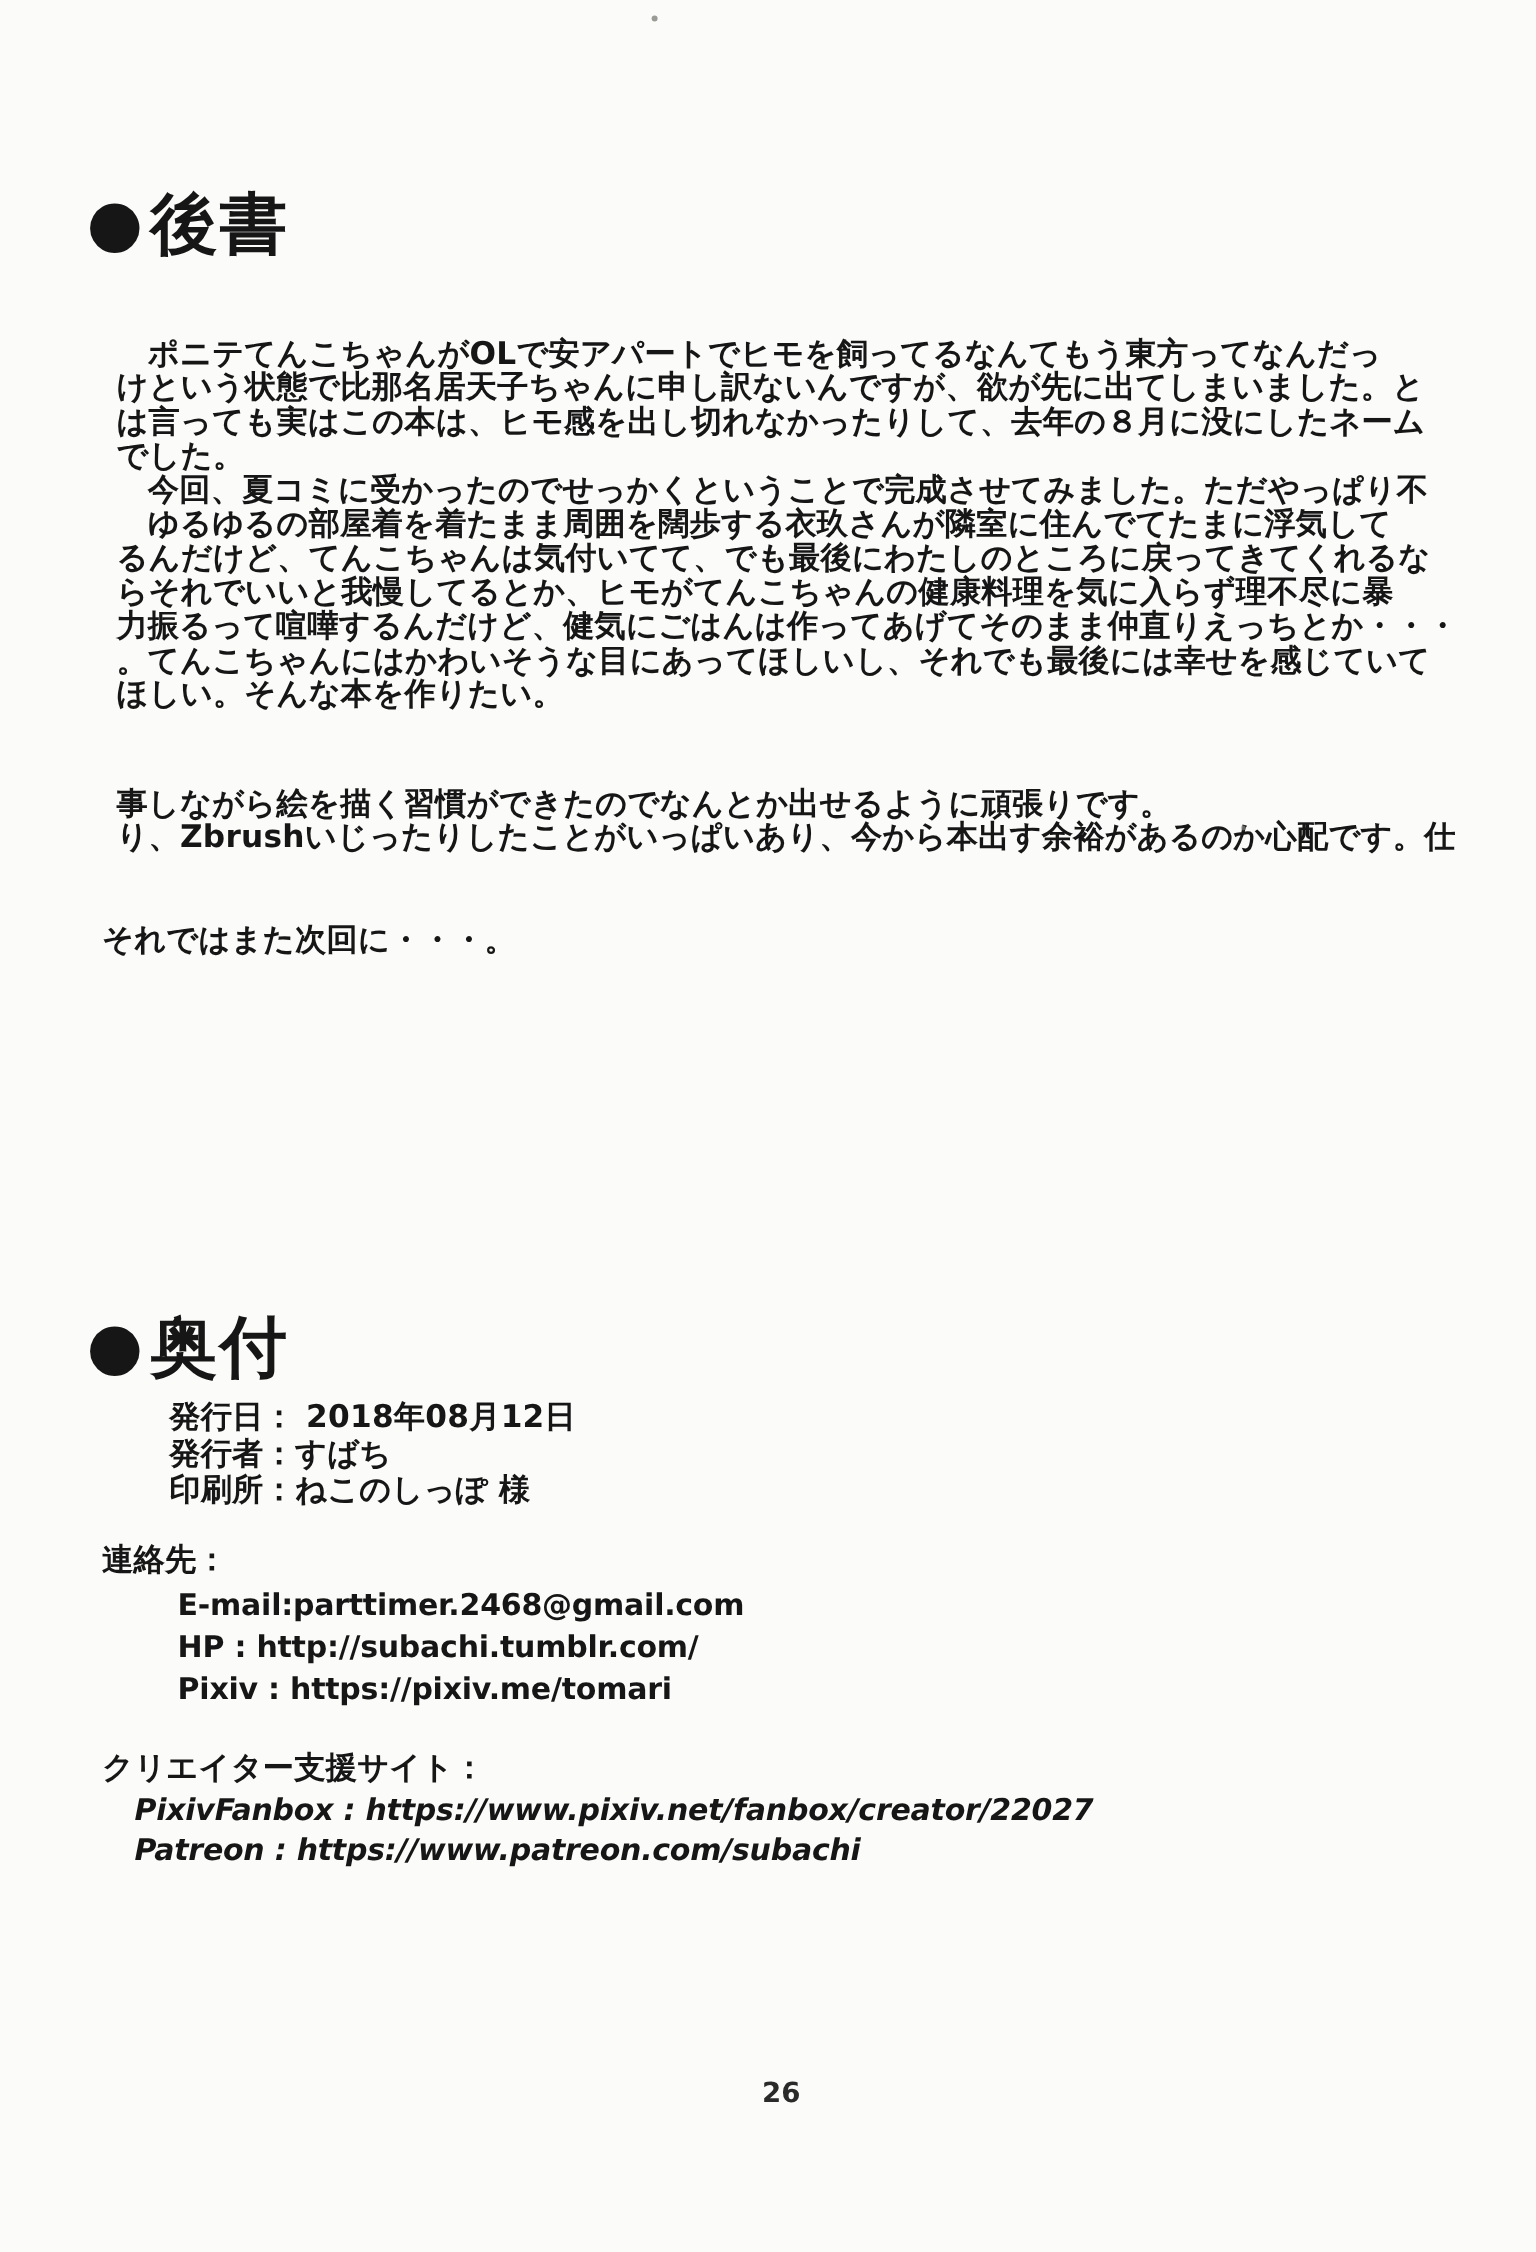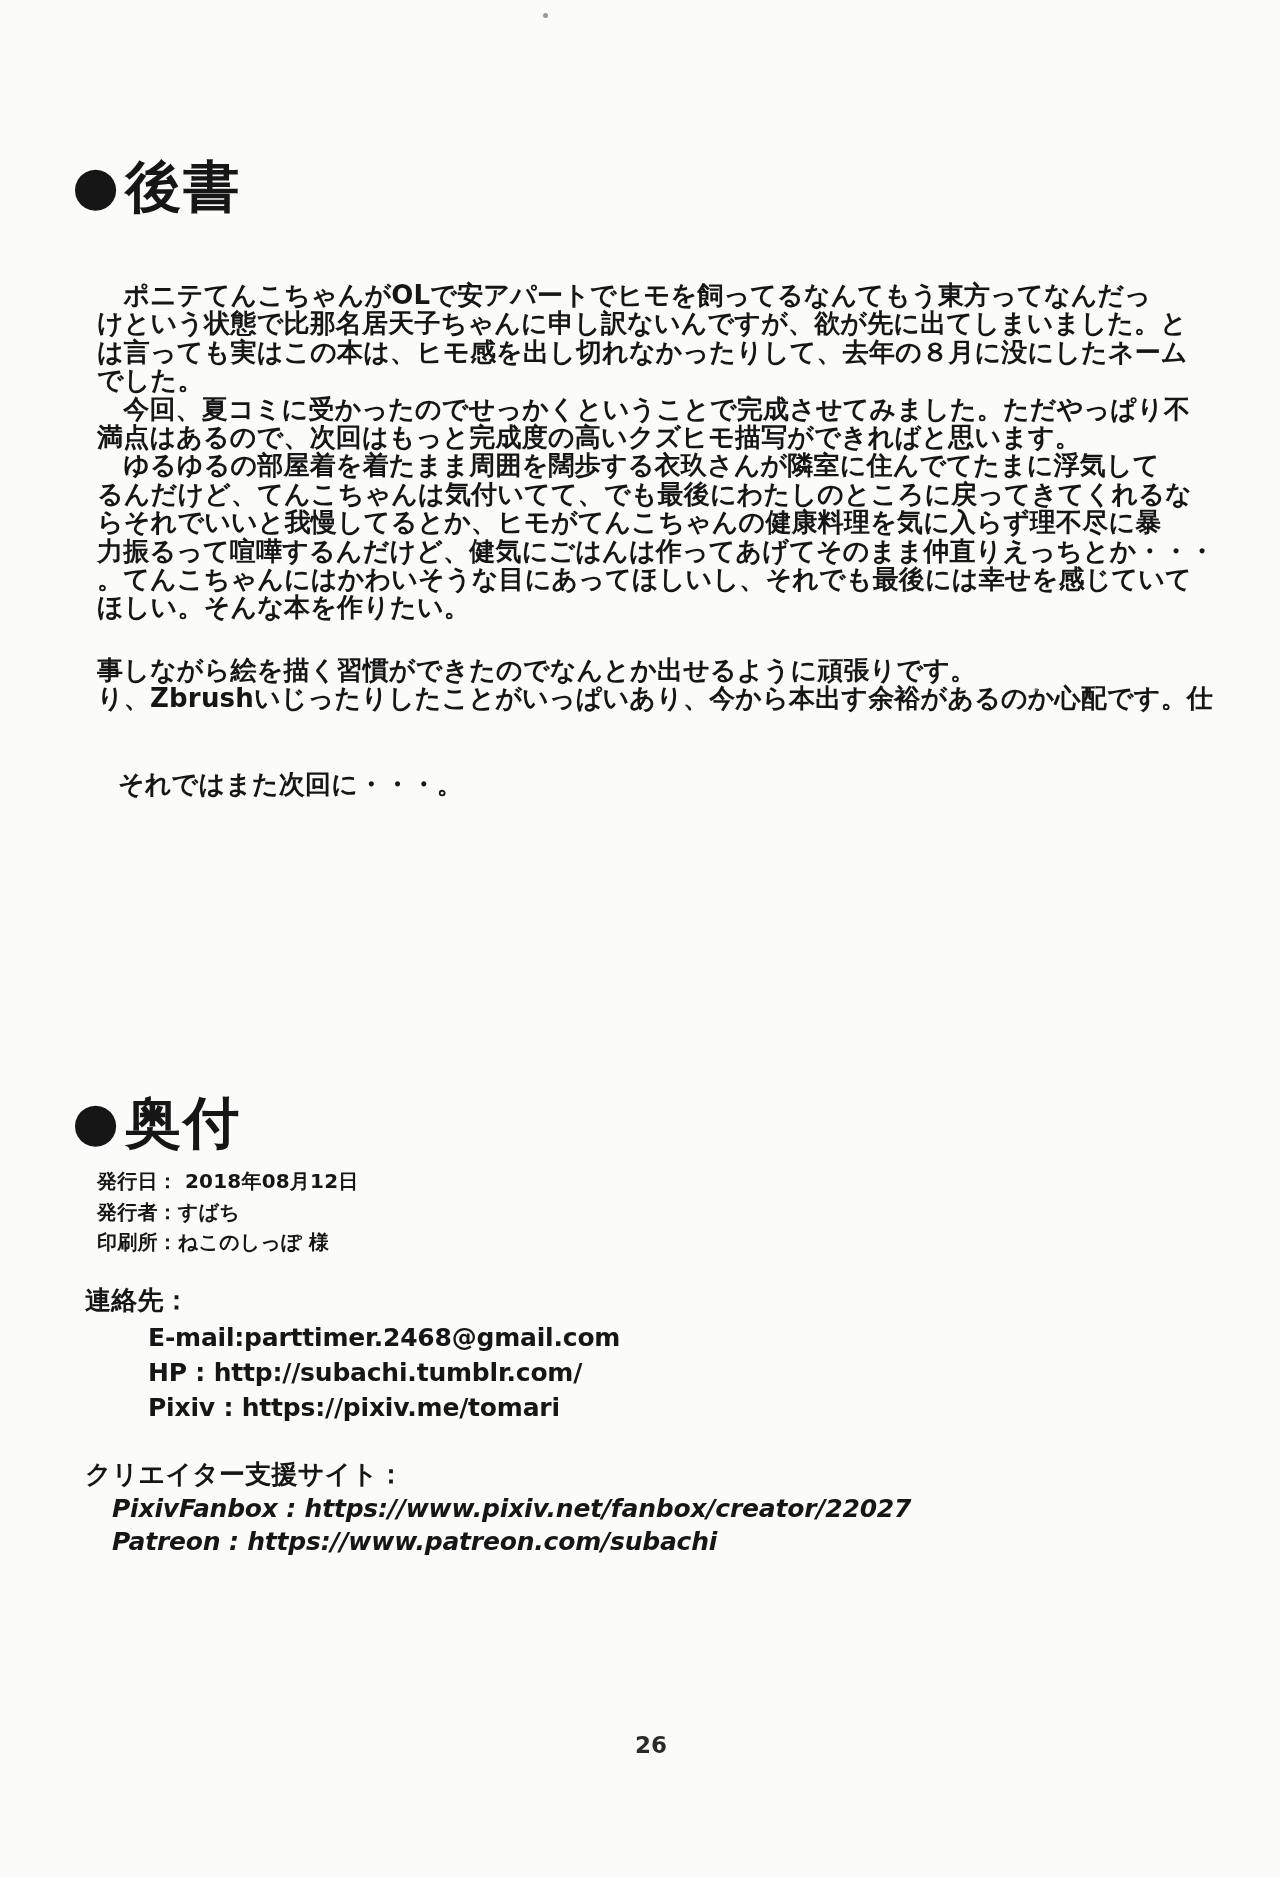--- a/index.html
+++ b/index.html
@@ -25,24 +25,24 @@
   #h-colophon  { top:1086px; }
 
   .textblock { position:absolute; left:97px; width:1105px; }
   .tline {
     font-size:26px; line-height:28.4px;
     font-weight:600; white-space:pre;
     letter-spacing:0.2px;
   }
   #afterword-body   { top:281px; }
   #afterword-body2  { top:656px; }
-  #closing-line     { position:absolute; left:85px; top:770px;margin-left:33px; }
+  #closing-line     { position:absolute; left:85px; top:770px; }
 
   #publication      { top:1166px; }
-  #publication .tline { line-height:30.5px; font-size:20px; }
+  #publication .tline { line-height:30.5px; font-size:26px;margin-left:44px; }
   #contact-label    { position:absolute; left:85px; top:1286px; }
   #contact-items    { top:1320px; left:112px;margin-left:36px; }
   #contact-items .tline { line-height:35px; font-size:25px; letter-spacing:-0.2px; }
   #support-label    { position:absolute; left:85px; top:1460px; }
   #support-items    { top:1492px; left:112px; }
   #support-items .tline { line-height:33px; font-size:25px; letter-spacing:-0.2px;font-style:italic; }
 
   #page-number {
     position:absolute; top:1732px; left:11px;
     width:100%; text-align:center;
@@ -61,21 +61,20 @@
     <span class="bullet">●</span>
     <span>後書</span>
   </div>
 
   <div class="textblock" id="afterword-body">
       <div class="tline">　ポニテてんこちゃんがOLで安アパートでヒモを飼ってるなんてもう東方ってなんだっ</div>
       <div class="tline">けという状態で比那名居天子ちゃんに申し訳ないんですが、欲が先に出てしまいました。と</div>
       <div class="tline">は言っても実はこの本は、ヒモ感を出し切れなかったりして、去年の８月に没にしたネーム</div>
       <div class="tline">でした。</div>
       <div class="tline">　今回、夏コミに受かったのでせっかくということで完成させてみました。ただやっぱり不</div>
-      <div class="tline">満点はあるので、次回はもっと完成度の高いクズヒモ描写ができればと思います。</div>
       <div class="tline">　ゆるゆるの部屋着を着たまま周囲を闊歩する衣玖さんが隣室に住んでてたまに浮気して</div>
       <div class="tline">るんだけど、てんこちゃんは気付いてて、でも最後にわたしのところに戻ってきてくれるな</div>
       <div class="tline">らそれでいいと我慢してるとか、ヒモがてんこちゃんの健康料理を気に入らず理不尽に暴</div>
       <div class="tline">力振るって喧嘩するんだけど、健気にごはんは作ってあげてそのまま仲直りえっちとか・・・</div>
       <div class="tline">。てんこちゃんにはかわいそうな目にあってほしいし、それでも最後には幸せを感じていて</div>
       <div class="tline">ほしい。そんな本を作りたい。</div>
     </div>
 
   <div class="textblock" id="afterword-body2">
       <div class="tline">事しながら絵を描く習慣ができたのでなんとか出せるように頑張りです。</div>

